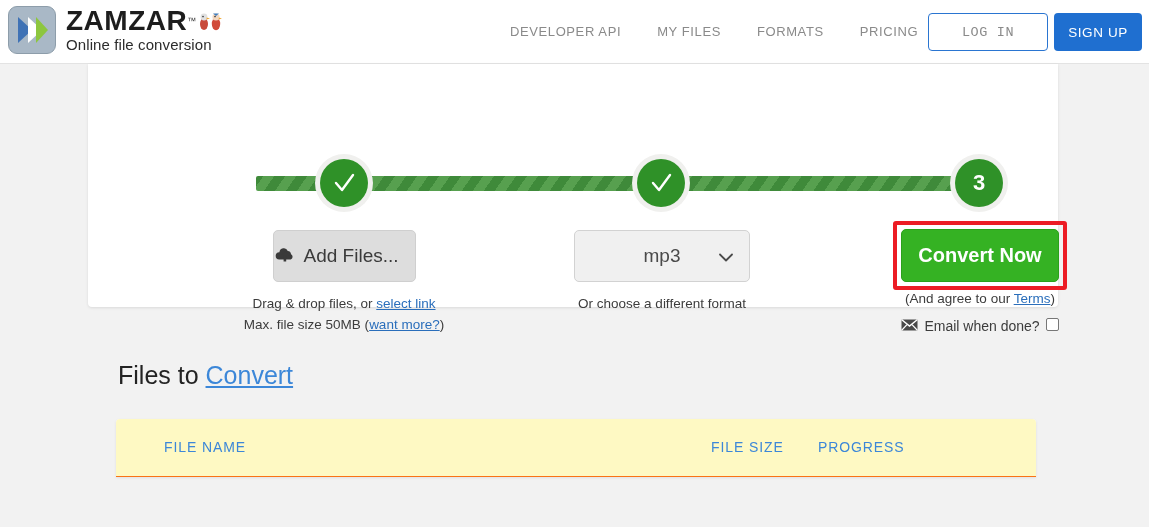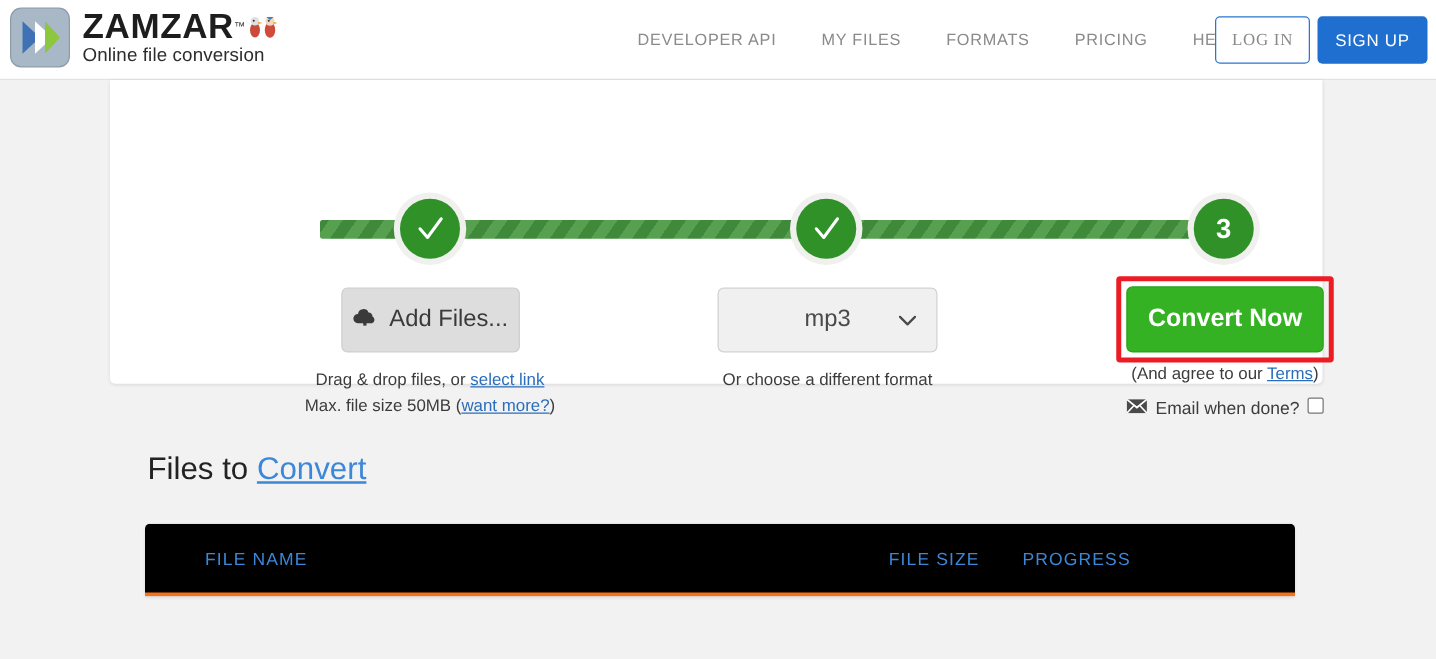--- a/index.html
+++ b/index.html
@@ -87,30 +87,30 @@
     letter-spacing: 0.6px;
     color: #8a8a8a;
     text-decoration: none;
     white-space: nowrap;
   }
 
   .btn-login {
     position: absolute;
     right: 101px;
     top: 13px;
-    width: 76px;
+    width: 120px;
     height: 38px;
     border: 1px solid #2a75d1;
     border-radius: 4px;
     background: #fff;
     color: #8a8a8a;
     font-size: 13.5px;
     letter-spacing: 0.6px;
     cursor: pointer;
-    font-family: Liberation Serif, serif;
+    font-family: Liberation Mono, monospace;
   }
   .btn-signup {
     position: absolute;
     right: 7px;
     top: 13px;
     width: 88px;
     height: 38px;
     border: none;
     border-radius: 4px;
     background: #1f6fd0;
@@ -175,21 +175,20 @@
   .btn-addfiles {
     width: 143px;
     height: 52px;
     background: #dddddd;
     border: 1px solid #cfcfcf;
     border-radius: 5px;
     font-size: 19px;
     color: #3a3a3a;
     display: inline-flex;
     align-items: center;
-    justify-content: center;
     gap: 8px;
     cursor: pointer;
     font-family: "Liberation Sans", sans-serif;
   }
 
   .select-format {
     width: 176px;
     height: 52px;
     background: #f0f0f0;
     border: 1px solid #d2d2d2;
@@ -291,22 +290,22 @@
     left: 116px;
     top: 419px;
     width: 920px;
     background: #ffffff;
     border-radius: 4px 4px 0 0;
     box-shadow: 0 1px 3px rgba(0,0,0,0.08);
     overflow: hidden;
   }
   .thead {
     height: 58px;
-    background: #000000;
-    border-bottom: 3px solid #f97316;
+    background: #fef9c3;
+    border-bottom: 1px solid #f97316;
     position: relative;
   }
   .th {
     position: absolute;
     top: 20px;
     font-size: 14px;
     letter-spacing: 0.9px;
     color: #3c87d8;
   }
   .th-name { left: 48px; }

